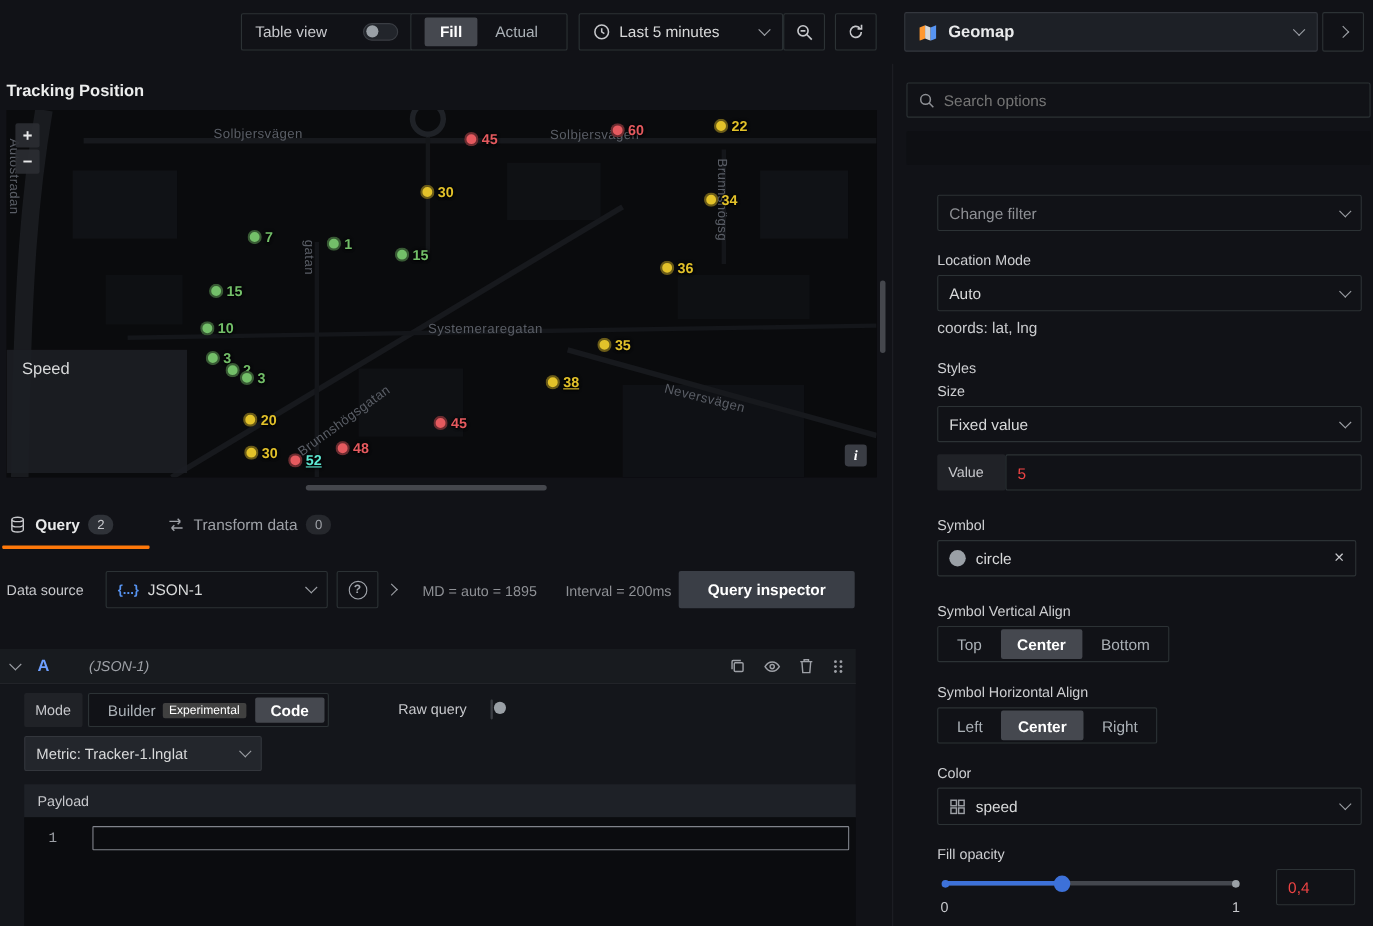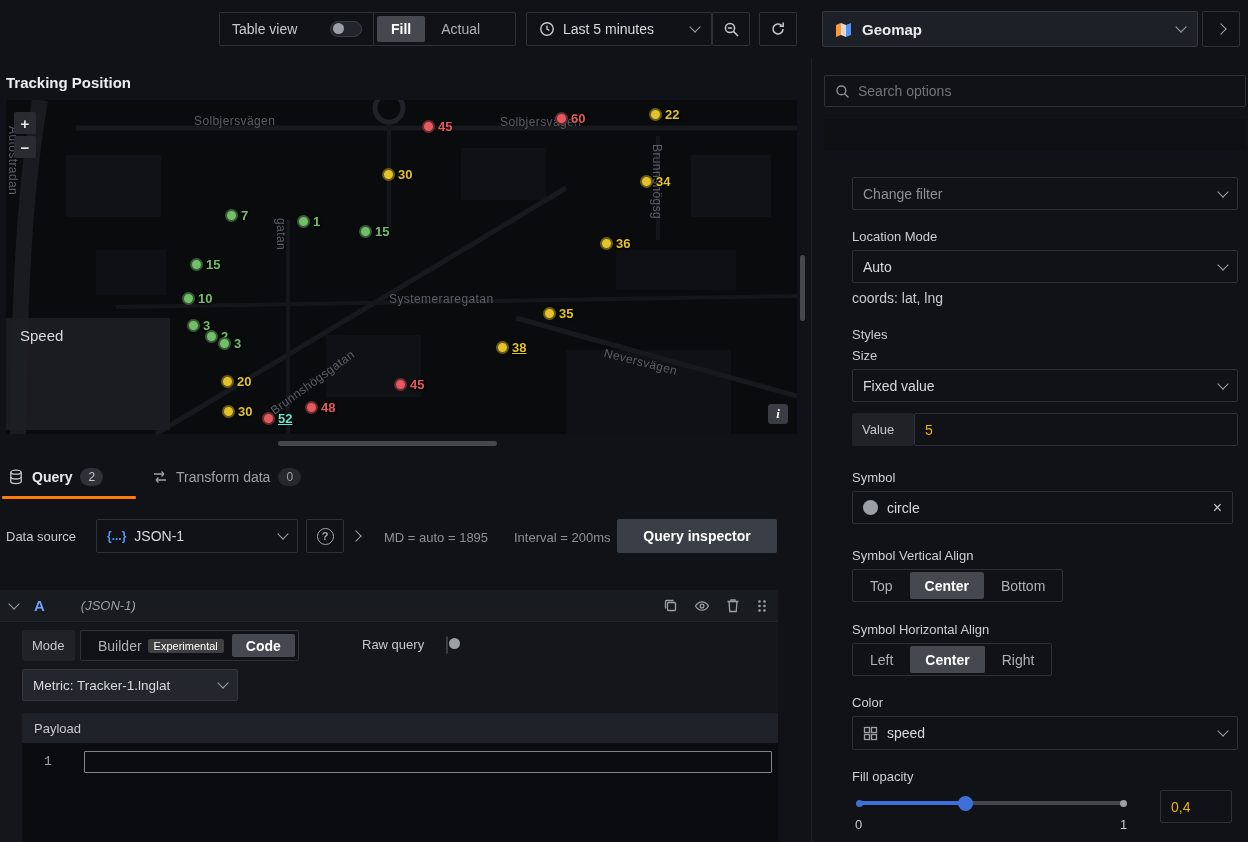--- a/index.html
+++ b/index.html
@@ -9,21 +9,21 @@
   .box{border:1px solid #2c3235;border-radius:2px;background:#111217;display:flex;align-items:center;}
   .chev{width:8px;height:8px;border-right:1.5px solid #9da0a6;border-bottom:1.5px solid #9da0a6;display:inline-block;}
   .chev-down{transform:rotate(45deg);margin-top:-4px;}
   .chev-right{transform:rotate(-45deg);}
   svg{display:block;}
   .icon{display:flex;align-items:center;justify-content:center;}
   
   .tb-item{position:absolute;top:12px;height:34px;}
   .toggle{width:32px;height:16px;border-radius:8px;background:#22252b;border:1px solid #3a3d43;position:relative;cursor:pointer;}
   .toggle::after{content:"";position:absolute;left:2px;top:1px;width:11px;height:11px;border-radius:50%;background:#9aa0a6;}
-  .seg-group{display:flex;align-items:stretch;height:100%;padding:3px;gap:2px;}
+  .seg-group{display:flex;align-items:stretch;height:100%;padding:3px;gap:2px;justify-content:center;}
   .seg{display:flex;align-items:center;padding:0 14px;color:#aab0b6;border-radius:2px;cursor:pointer;}
   .seg.sel{background:#45484f;color:#fff;font-weight:700;}
   
   .map{position:absolute;left:6px;top:100px;width:791px;height:334px;background:#0a0b0d;overflow:hidden;}
   .street{position:absolute;font-size:12px;color:#5a5e66;white-space:nowrap;transform-origin:0 0;letter-spacing:.4px;}
   .pt{position:absolute;display:flex;align-items:center;gap:3px;}
   .pt-dot{width:13px;height:13px;border-radius:50%;border:2px solid rgba(8,8,10,.55);flex:none;}
   .pt-label{font-size:13px;font-weight:700;text-shadow:0 1px 2px #000,0 0 3px #000;}
   .legend{position:absolute;left:0;top:218px;width:164px;height:112px;background:rgba(28,30,35,.93);padding:9px 14px;}
   .lg-title{font-size:15px;color:#d8d9da;margin-bottom:5px;}
@@ -39,21 +39,21 @@
   .lblbox{background:#202227;color:#c7c8cc;font-size:13px;display:flex;align-items:center;padding:0 10px;border-radius:2px;}
   .badge{background:#404040;color:#fff;font-size:11px;font-weight:400;padding:1px 6px;border-radius:2px;margin-left:6px;}
   .code-input{background:transparent;border:1px solid #80838b;border-radius:1px;outline:none;color:#d8d9da;font-family:"Liberation Mono","DejaVu Sans Mono",monospace;font-size:13px;padding:0 6px;}
   
   .opt-label{position:absolute;font-size:13px;color:#cdced1;font-weight:500;}
   .select{border:1px solid #2c3235;border-radius:2px;background:#111217;display:flex;align-items:center;padding:0 10px;color:#d8d9da;cursor:pointer;}
   .select .caret{margin-left:auto;}
   .btn-group{position:absolute;display:flex;border:1px solid #2c3235;border-radius:2px;background:#111217;padding:2px;gap:2px;height:33px;}
   .btn-group .seg{padding:0 15px;font-size:14px;}
   input{font-family:"Liberation Sans","DejaVu Sans",sans-serif;}
-  .txt-input{background:#111217;border:1px solid #2c3235;border-radius:2px;color:#eab308;font-size:14px;padding:0 10px;outline:none;}
+  .txt-input{background:#111217;border:1px solid #2c3235;border-radius:2px;color:#ef4444;font-size:14px;padding:0 10px;outline:none;}
   .muted{color:#8e9095;}
 </style>
 </head>
 <body>
 
 
 
 
 <div class="tb-item box" style="left:219px;width:156px;justify-content:space-between;padding:0 12px;">
   <span style="color:#c7c8cc;">Table view</span>

